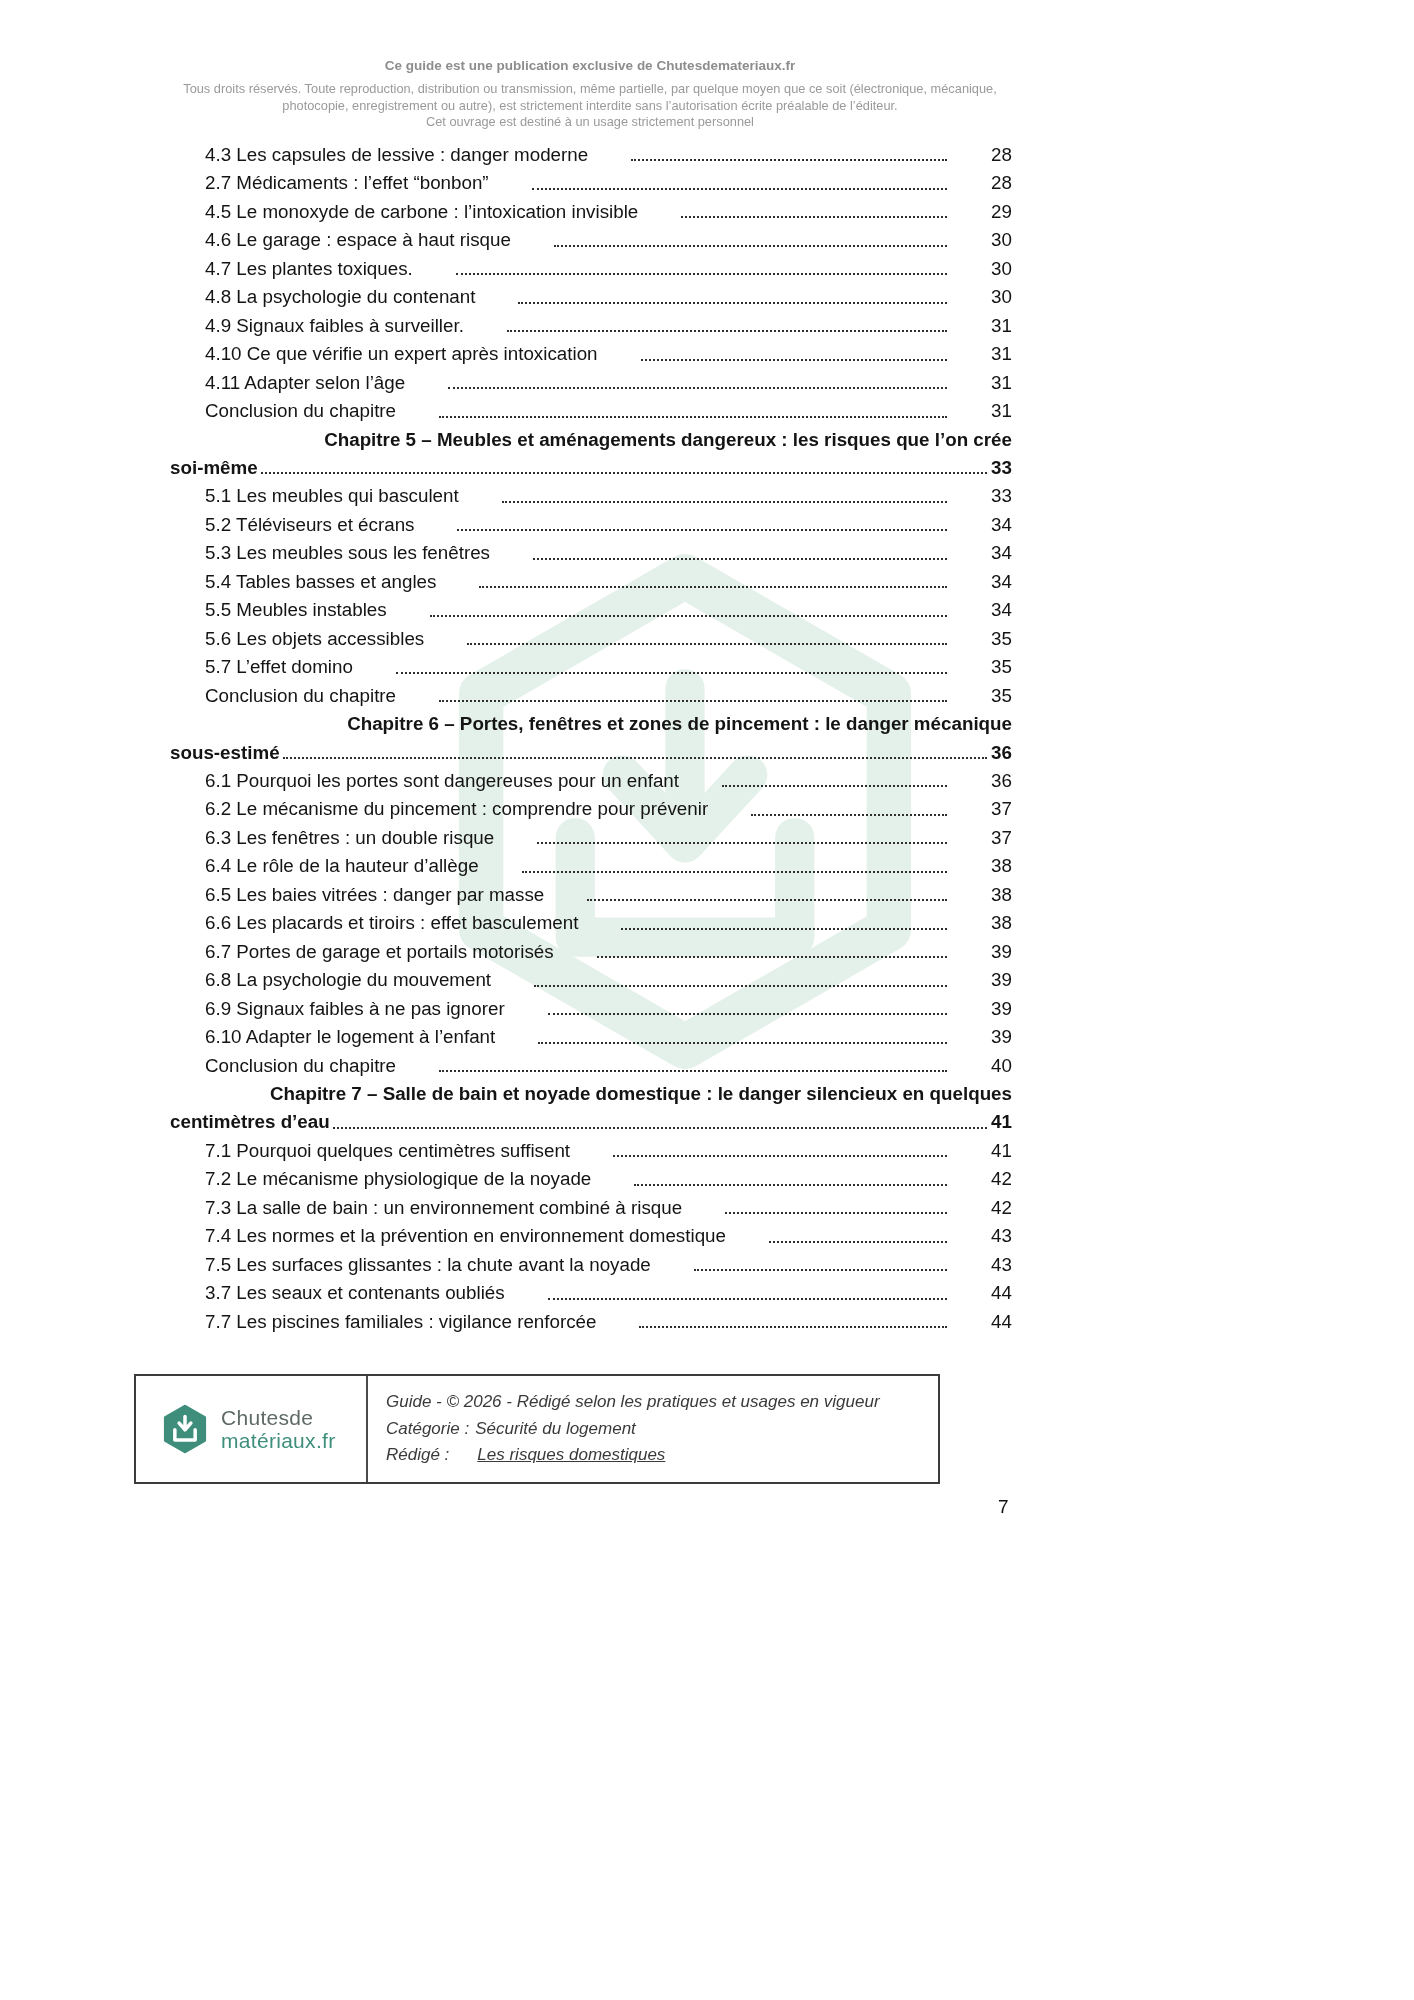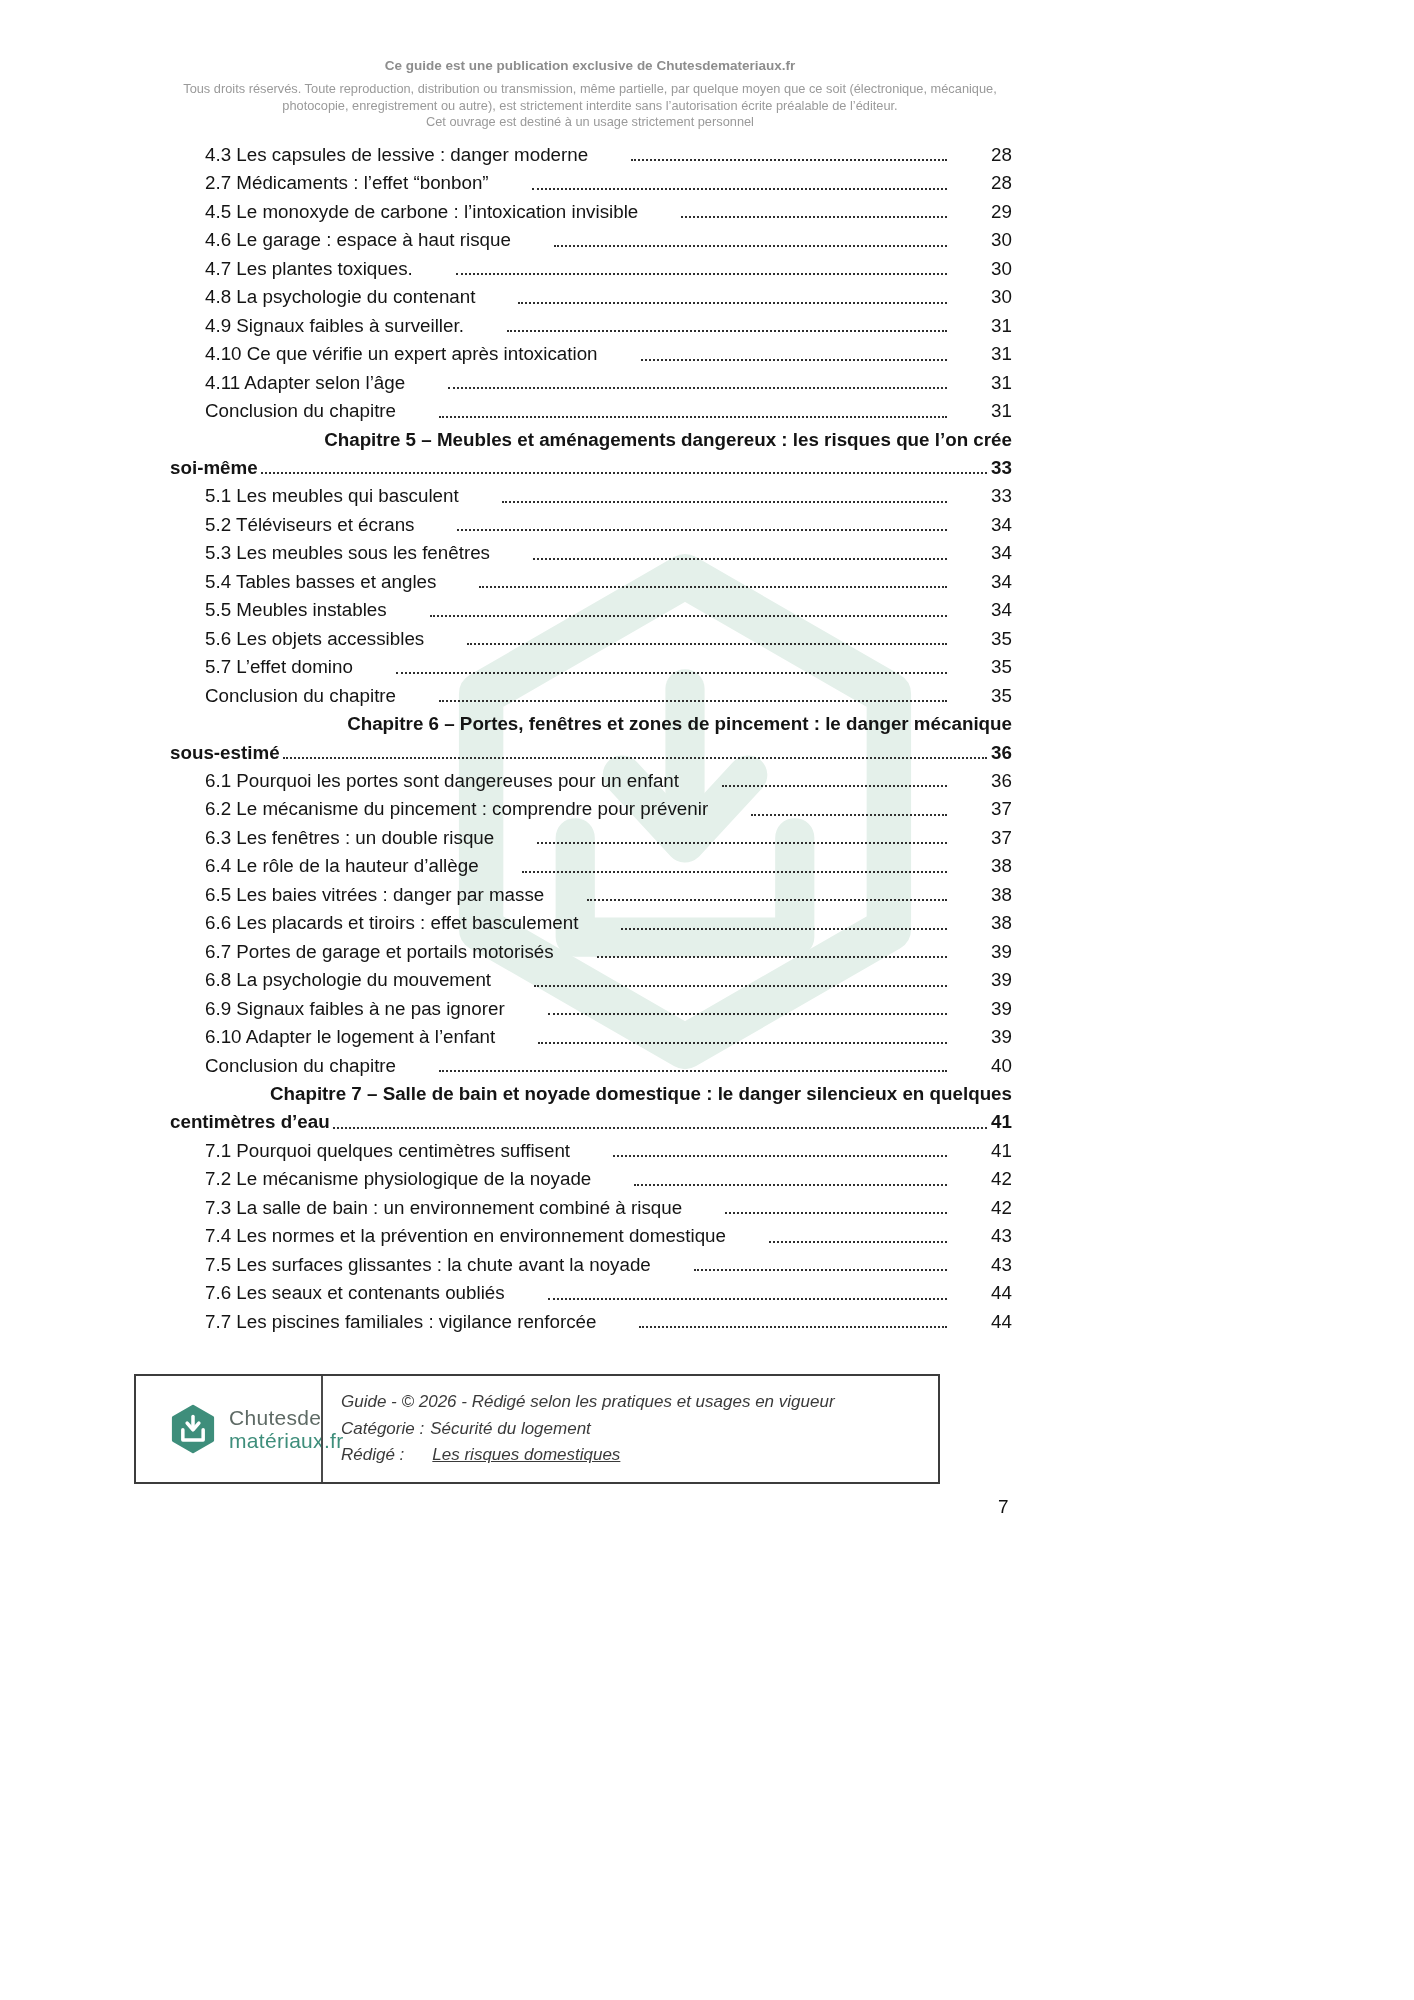--- a/index.html
+++ b/index.html
@@ -36,21 +36,21 @@
   .toc-chapter { font-weight:bold; }
   .ch-line1 { line-height:28.45px; white-space:nowrap;text-align:right; }
 
   
   .footer-box {
     position:absolute; left:134px; top:1374px; width:806px; height:110px;
     border:2px solid #3c3c3c; display:flex; align-items:stretch; z-index:2;
     background:#ffffff;
   }
   .logo {
-    width:185px; display:flex; align-items:center; gap:11px; padding:0 14px 0 32px;
+    width:230px; display:flex; align-items:center; gap:11px; padding:0 14px 0 24px;
   }
   .logo-icon { width:50px; height:50px; flex:0 0 auto; }
   .logo-text { font-size:21px; line-height:23px; letter-spacing:0.3px; }
   .logo-line1 { color:#5e6a65; display:block; }
   .logo-line2 { color:#3e8e7b; display:block; }
   .footer-divider { width:2px; background:#4a4a4a; }
   .footer-meta {
     flex:1; padding:13px 18px; font-style:italic; color:#3a3a3a;
     font-size:17px; line-height:26.5px;
   }
@@ -270,21 +270,21 @@
         <span class="toc-title">7.4 Les normes et la prévention en environnement domestique</span>
         <span class="toc-dots"></span>
         <span class="toc-page">43</span>
       </div>
       <div class="toc-row toc-sub">
         <span class="toc-title">7.5 Les surfaces glissantes : la chute avant la noyade</span>
         <span class="toc-dots"></span>
         <span class="toc-page">43</span>
       </div>
       <div class="toc-row toc-sub">
-        <span class="toc-title">7.6 Les seaux et contenants oubliés</span>
+        <span class="toc-title">3.7 Les seaux et contenants oubliés</span>
         <span class="toc-dots"></span>
         <span class="toc-page">44</span>
       </div>
       <div class="toc-row toc-sub">
         <span class="toc-title">7.7 Les piscines familiales : vigilance renforcée</span>
         <span class="toc-dots"></span>
         <span class="toc-page">44</span>
       </div>
     </main>
 

